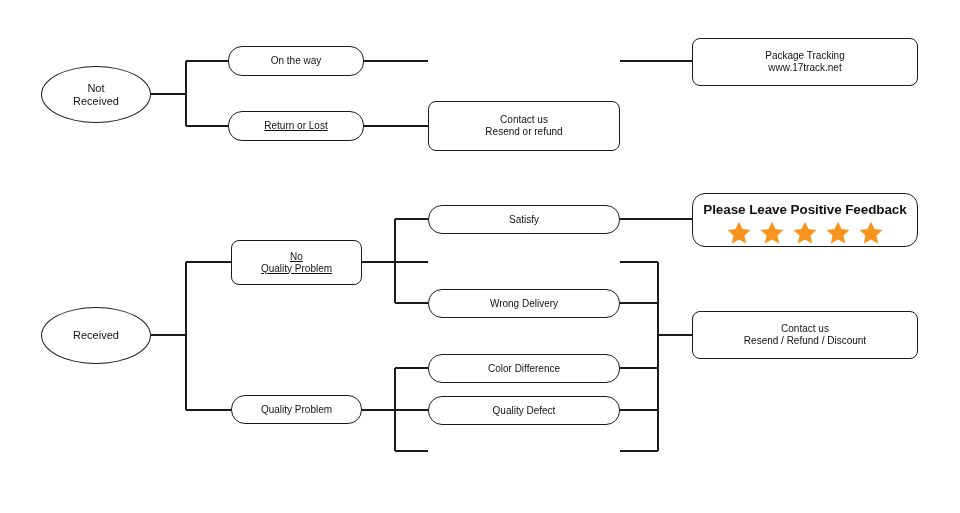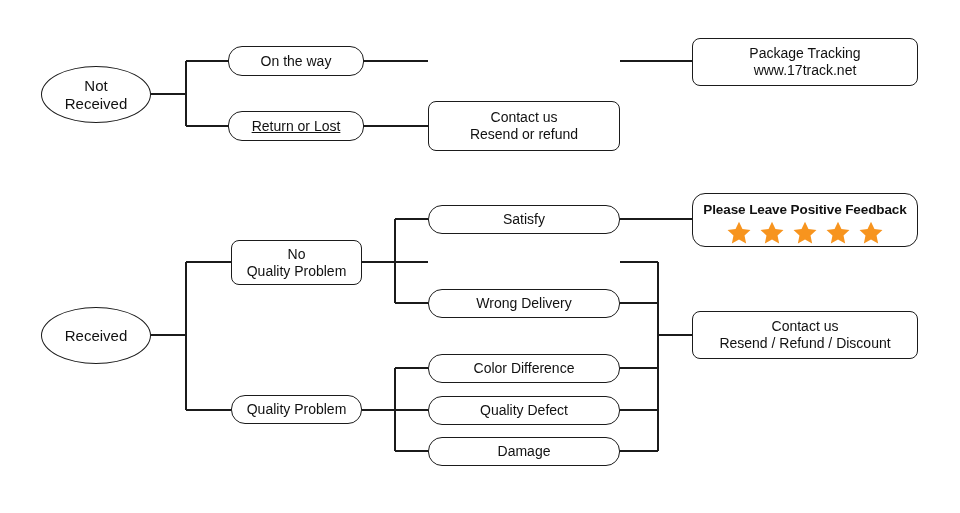--- a/index.html
+++ b/index.html
@@ -31,28 +31,28 @@
     display: flex;
     align-items: center;
     justify-content: center;
     text-align: center;
     color: #111111;
     line-height: 1.18;
     z-index: 2;
   }
   .rbox {
     border-radius: 14px;
-    font-size: 14px;
+    font-size: 10px;
   }
   .rbox.two-line {
     border-radius: 8px;
   }
   .ellipse {
     border-radius: 50%;
-    font-size: 15px;
+    font-size: 11px;
   }
   .node .lines {
     display: block;
     padding: 0 6px;
     white-space: pre-line;
   }
   .feedback-node {
     flex-direction: column;
     justify-content: flex-end;
     gap: 2px;
@@ -142,21 +142,21 @@
 
   <div class="node rbox two-line" style="left:692px; top:38px; width:226px; height:48px;">
     <span class="lines">Package Tracking
 www.17track.net</span>
   </div>
 
   <div class="node ellipse" style="left:41px; top:307px; width:110px; height:57px;">
     <span class="lines">Received</span>
   </div>
 
-  <div class="node rbox two-line" style="left:231px; top:240px; width:131px; height:45px;">
+  <div class="node rbox two-line" style="left:231px; top:240px; width:131px; height:45px;text-decoration:underline;">
     <span class="lines">No
 Quality Problem</span>
   </div>
 
   <div class="node rbox" style="left:231px; top:395px; width:131px; height:29px;">
     <span class="lines">Quality Problem</span>
   </div>
 
   <div class="node rbox" style="left:428px; top:205px; width:192px; height:29px;">
     <span class="lines">Satisfy</span>
@@ -168,23 +168,20 @@
   </div>
 
   <div class="node rbox" style="left:428px; top:289px; width:192px; height:29px;">
     <span class="lines">Wrong Delivery</span>
   </div>
 
   <div class="node rbox" style="left:428px; top:396px; width:192px; height:29px;align-items:center;">
     <span class="lines">Quality Defect</span>
   </div>
 
-  <div class="node rbox" style="left:428px; top:437px; width:192px; height:29px;">
-    <span class="lines">Damage</span>
-  </div>
 
   <div class="node feedback-node" style="left:692px; top:193px; width:226px; height:54px;">
     <span class="feedback-title">Please Leave Positive Feedback</span>
     <span class="stars">
       <svg class="star" viewBox="0 0 24 24">
         <polygon points="12,1.5 15.2,8.4 22.6,9.2 17.1,14.3 18.6,21.7 12,18 5.4,21.7 6.9,14.3 1.4,9.2 8.8,8.4" fill="#F7941E"></polygon>
       </svg>
       <svg class="star" viewBox="0 0 24 24">
         <polygon points="12,1.5 15.2,8.4 22.6,9.2 17.1,14.3 18.6,21.7 12,18 5.4,21.7 6.9,14.3 1.4,9.2 8.8,8.4" fill="#F7941E"></polygon>
       </svg>

